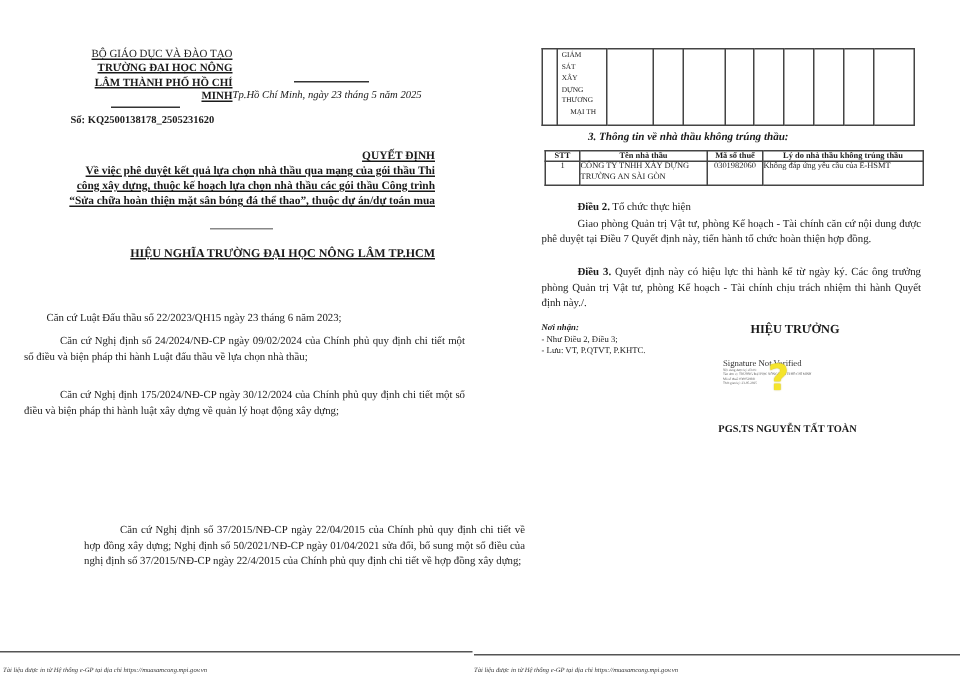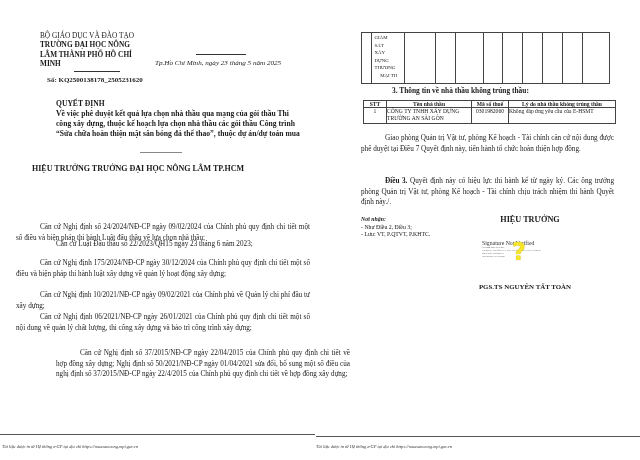--- a/index.html
+++ b/index.html
@@ -2,45 +2,45 @@
 <html><head>
 <meta charset="utf-8">
 <style>
   html, body { margin:0; padding:0; }
   body { width:640px; height:460px; background:#ffffff; position:relative; overflow:hidden;
          font-family:"Liberation Serif", serif; color:#1a1a1a; }
   .page { position:absolute; top:0; height:460px; }
   #page-left { left:0; width:320px; }
   #page-right { left:320px; width:320px; }
   .abs { position:absolute; }
-  .center { text-align:left; }
+  .center { text-align:right;text-decoration:underline; }
   .b { font-weight:bold; }
   .i { font-style:italic; }
 
   
   .hdr-left { left:40px; top:31px; width:115px; font-size:7.3px; line-height:9.3px; }
   .hdr-right { left:145px; top:31px; width:150px; font-size:7.6px; line-height:9.6px; }
   .hr { position:absolute; height:0; border-top:0.8px solid #333; }
   .so { left:47px; top:76px; font-size:7px; white-space:nowrap;font-weight:bold; }
   .dateline { left:155px; top:59px; font-size:7.1px; white-space:nowrap; }
 
-  .qd-title { left:32px; top:99px; width:258px; font-size:7.6px; line-height:10px; font-weight:bold;margin-left:24px; }
+  .qd-title { left:32px; top:99px; width:258px; font-size:7.6px; line-height:10px; font-weight:bold; }
   .hieu-truong-title { left:32px; top:152px; width:258px; font-size:8px; font-weight:bold; }
 
   .para { position:absolute; left:47px; width:262px; font-size:7.2px; line-height:10.6px; text-align:justify; }
   .para .ind { display:inline-block; width:24px; }
 
   .footer-line { position:absolute; top:434px; height:0; border-top:0.8px solid #555; }
   .footer-text { position:absolute; top:444px; font-size:4.4px; font-style:italic; color:#333; white-space:nowrap; }
 
   
   table.grid { border-collapse:collapse; position:absolute; }
   table.grid td, table.grid th { border:0.8px solid #444; padding:0; vertical-align:top; }
   .r-para { position:absolute; left:369px; width:245px; font-size:7.2px; line-height:10.6px; text-align:justify; }
-  .section3 { left:392px; top:86px; font-size:7.4px; font-weight:bold; white-space:nowrap; }
+  .section3 { left:392px; top:86px; font-size:7.4px; font-weight:bold; font-style:italic; white-space:nowrap; }
   .t3 th { font-size:5.6px; font-weight:bold; text-align:center; padding:1px 2px; }
   .t3 td { font-size:5.6px; padding:1px 2px; line-height:7.4px; }
 
   .noinhan { left:369px; top:216px; font-size:5.8px; line-height:7.6px; }
   .sign-title { left:490px; top:215px; width:80px; font-size:8.2px; font-weight:bold; text-align:center; }
   .sig-box { left:482px; top:240px; width:90px; height:28px; }
   .sig-label { font-size:5.8px; color:#333; white-space:nowrap; }
   .sig-small { font-size:2.2px; line-height:3px; color:#555; }
   .sig-q { position:absolute; left:30px; top:-2px; font-size:24px; font-weight:bold; color:#f5e42a;
            text-shadow:0 0 1px #b8a600; font-family:"DejaVu Sans", sans-serif; }
@@ -62,27 +62,25 @@
   <div class="hr" style="left:196px; top:54px; width:50px;"></div>
   <div class="abs dateline i">Tp.Hồ Chí Minh, ngày 23 tháng 5 năm 2025</div>
 
   <div class="abs qd-title center">
     <div>QUYẾT ĐỊNH</div>
     <div>Về việc phê duyệt kết quả lựa chọn nhà thầu qua mạng của gói thầu Thi</div>
     <div>công xây dựng, thuộc kế hoạch lựa chọn nhà thầu các gói thầu Công trình</div>
     <div>“Sửa chữa hoàn thiện mặt sân bóng đá thể thao”, thuộc dự án/dự toán mua</div>
   </div>
   <div class="hr" style="left:140px; top:152px; width:42px; border-top:1.4px solid #888;"></div>
-  <div class="abs hieu-truong-title center" style="top:164px;">HIỆU TRƯỞNG TRƯỞNG ĐẠI HỌC NÔNG LÂM TP.HCM</div>
+  <div class="abs hieu-truong-title center" style="top:164px;">HIỆU NGHĨA TRƯỜNG ĐẠI HỌC NÔNG LÂM TP.HCM</div>
 
-  <div class="para" style="left:32px; width:294px; top:207px;margin-top:32px;"><span class="ind"></span><span>Căn cứ Luật Đấu thầu số 22/2023/QH15 ngày 23 tháng 6 năm 2023;</span></div>
+  <div class="para" style="left:7px; width:294px; top:207px;"><span class="ind"></span><span>Căn cứ Luật Đấu thầu số 22/2023/QH15 ngày 23 tháng 6 năm 2023;</span></div>
   <div class="para" style="left:16px; width:294px; top:222px;"><span class="ind"></span><span>Căn cứ Nghị định số 24/2024/NĐ-CP ngày 09/02/2024 của Chính phủ quy định chi tiết một số điều và biện pháp thi hành Luật đấu thầu về lựa chọn nhà thầu;</span></div>
   <div class="para" style="left:16px; width:294px; top:258px;"><span class="ind"></span><span>Căn cứ Nghị định 175/2024/NĐ-CP ngày 30/12/2024 của Chính phủ quy định chi tiết một số điều và biện pháp thi hành luật xây dựng về quản lý hoạt động xây dựng;</span></div>
-  <div class="para" style="left:16px; width:294px; top:290px;"><span class="ind"></span><span>Căn cứ Nghị định 10/2021/NĐ-CP ngày 09/02/2021 của Chính phủ về Quản lý chi phí đầu tư xây dựng;</span></div>
-  <div class="para" style="left:16px; width:294px; top:312px;"><span class="ind"></span><span>Căn cứ Nghị định 06/2021/NĐ-CP ngày 26/01/2021 của Chính phủ quy định chi tiết một số nội dung về quản lý chất lượng, thi công xây dựng và bảo trì công trình xây dựng;</span></div>
   <div class="para" style="left:16px; width:294px; top:348px;margin-left:40px;"><span class="ind"></span><span>Căn cứ Nghị định số 37/2015/NĐ-CP ngày 22/04/2015 của Chính phủ quy định chi tiết về hợp đồng xây dựng; Nghị định số 50/2021/NĐ-CP ngày 01/04/2021 sửa đổi, bổ sung một số điều của nghị định số 37/2015/NĐ-CP ngày 22/4/2015 của Chính phủ quy định chi tiết về hợp đồng xây dựng;</span></div>
 
   <div class="footer-line" style="left:0; width:315px;"></div>
   <div class="footer-text" style="left:2px;">Tài liệu được in từ Hệ thống e-GP tại địa chỉ https://muasamcong.mpi.gov.vn</div>
 </div>
 
 <div class="page" id="page-right"></div>
 
 <table class="grid" style="left:361px; top:32px; width:249px; height:51px;">
   <tbody>
@@ -122,20 +120,21 @@
   <tr>
     <td style="text-align:center;">1</td>
     <td>CÔNG TY TNHH XÂY DỰNG TRƯỜNG AN SÀI GÒN</td>
     <td style="text-align:center;">0301982060</td>
     <td style="text-align:justify;">Không đáp ứng yêu cầu của E-HSMT</td>
   </tr>
 </tbody>
   </table>
 
 <div class="r-para" style="left:361px; width:253px; top:133px;">
+  <div style="padding-left:24px;"><span class="b">Điều 2.</span><span> Tổ chức thực hiện</span></div>
   <div><span class="ind" style="display:inline-block;width:24px;"></span><span>Giao phòng Quản trị Vật tư, phòng Kế hoạch - Tài chính căn cứ nội dung được phê duyệt tại Điều 7 Quyết định này, tiến hành tổ chức hoàn thiện hợp đồng.</span></div>
 </div>
 
 <div class="r-para" style="left:361px; width:253px; top:176px;"><span style="display:inline-block;width:24px;"></span><span class="b">Điều 3.</span><span> Quyết định này có hiệu lực thi hành kể từ ngày ký. Các ông trưởng phòng Quản trị Vật tư, phòng Kế hoạch - Tài chính chịu trách nhiệm thi hành Quyết định này./.</span></div>
 
 <div class="abs noinhan" style="left:361px;">
   <div class="b i">Nơi nhận:</div>
   <div>- Như Điều 2, Điều 3;</div>
   <div>- Lưu: VT, P.QTVT, P.KHTC.</div>
 </div>

